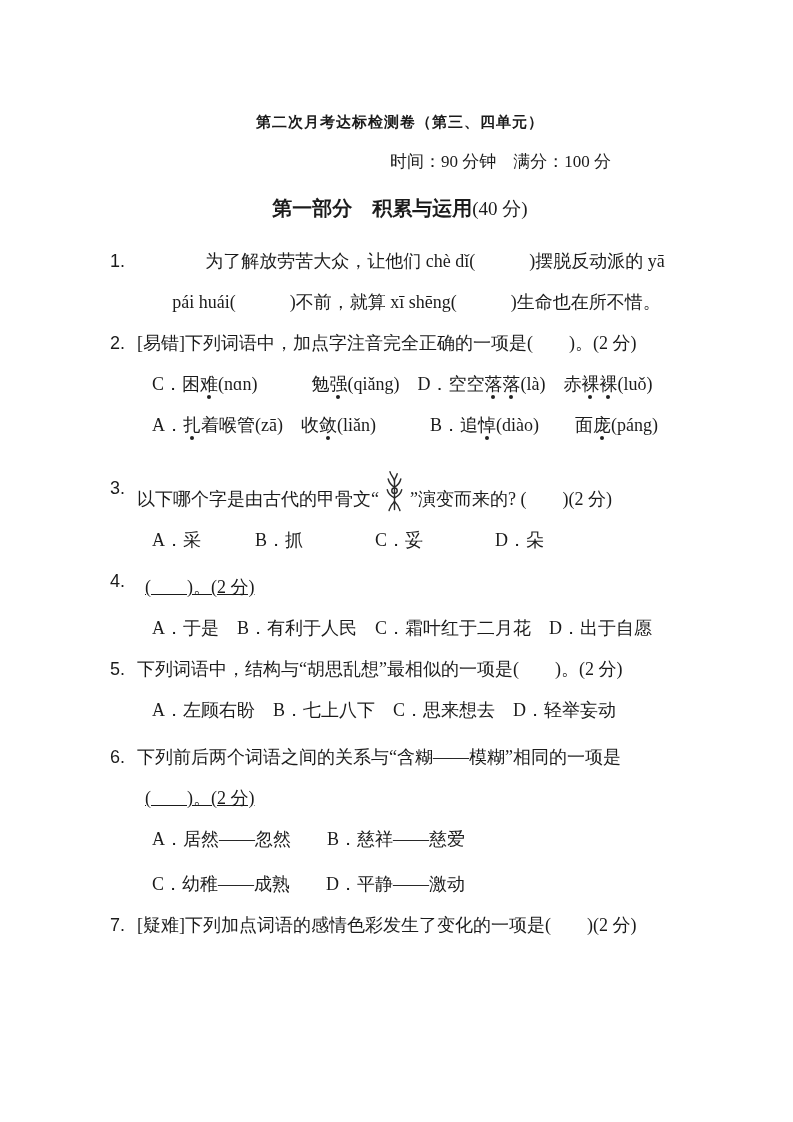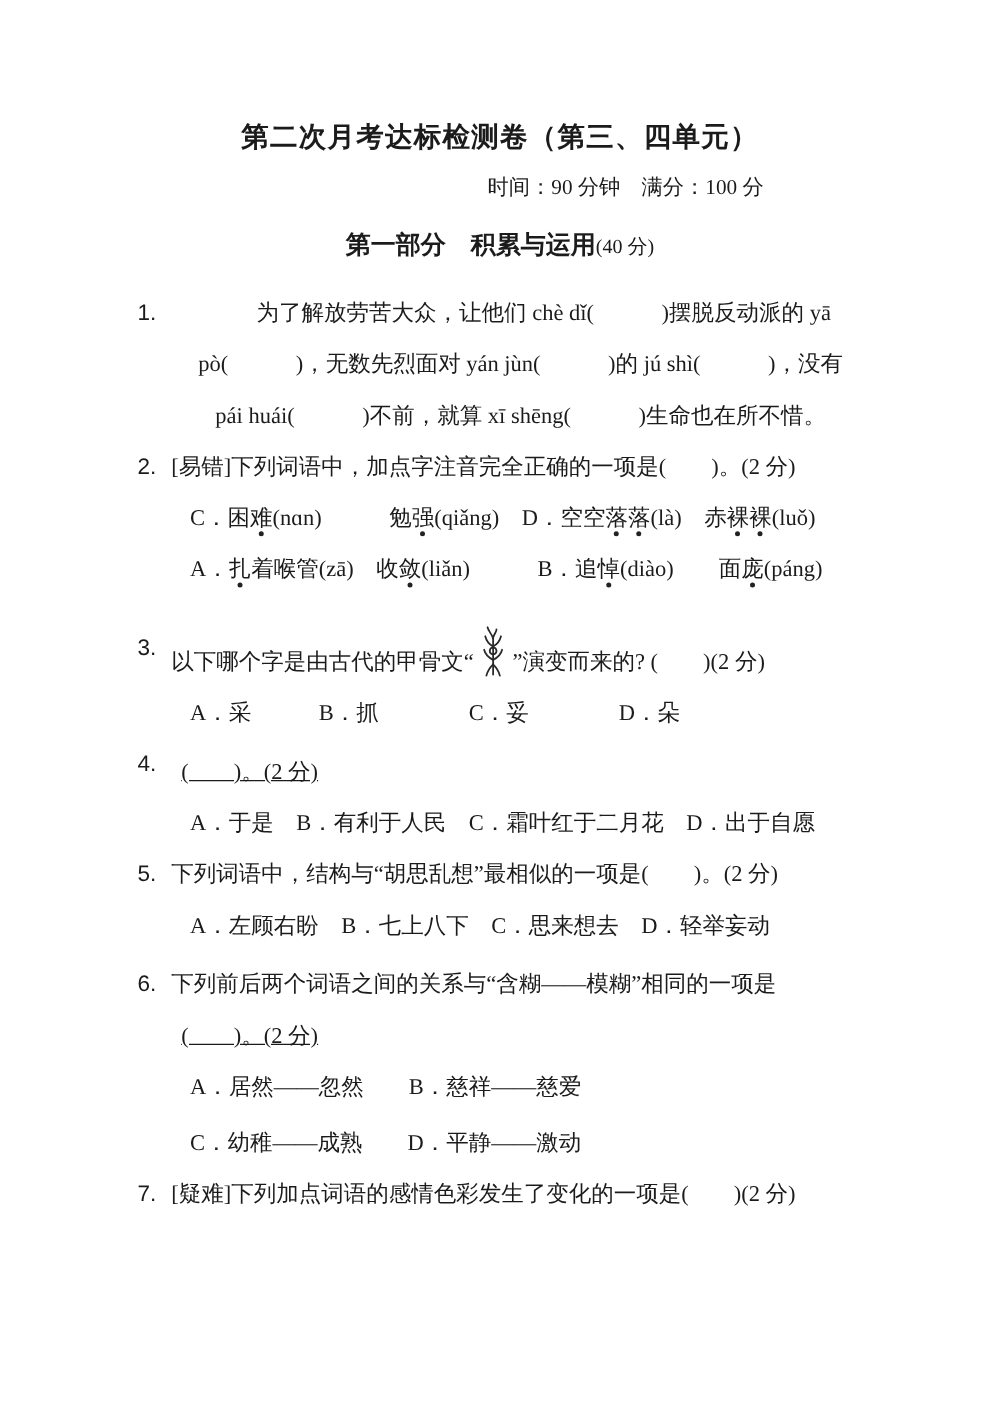--- a/index.html
+++ b/index.html
@@ -10,41 +10,42 @@
     font-family: "Liberation Serif", serif;
     font-size: 18px;
     overflow: hidden;
     box-sizing: border-box;
   }
   .page { padding: 98px 103px 0 110px; }
 
   .title {
     text-align: center;
     font-weight: bold;
-    font-size: 22px;
+    font-size: 15px;
     letter-spacing: 1px;
     line-height: 24px;
+    margin-top: 12px;
   }
   .meta {
     margin: 16px 0 0 280px;
     font-size: 17px;
     line-height: 24px;
   }
   .section {
     margin-top: 20px;
     text-align: center;
     font-size: 20px;
     line-height: 28px;
     font-weight: bold;
     font-family: "Liberation Sans", sans-serif;
   }
   .section .score {
     font-family: "Liberation Serif", serif;
     font-weight: normal;
-    font-size: 16px;
+    font-size: 19px;
   }
 
   .line { line-height: 41px; }
 
   .q { position: relative; padding-left: 27px; }
   .qnum {
     position: absolute; left: 0; top: 0;
     font-family: "Liberation Sans", sans-serif;
   }
   .cont { padding-left: 35px; text-decoration: underline; }   
@@ -92,21 +93,20 @@
   <div class="meta">时间：90 分钟　满分：100 分</div>
 
   <div class="section">
     <span>第一部分　积累与运用</span><span class="score">(40 分)</span>
   </div>
 
   <div class="line q mt-q1">
     <span class="qnum">1.</span>
   </div>
   <div class="line para ind">为了解放劳苦大众，让他们 chè dǐ(　　　)摆脱反动派的 yā</div>
-  <div class="line para">pò(　　　)，无数先烈面对 yán jùn(　　　)的 jú shì(　　　)，没有</div>
   <div class="line para">pái huái(　　　)不前，就算 xī shēng(　　　)生命也在所不惜。</div>
 
   <div class="line q">
     <span class="qnum">2.</span>
     <span>[易错]</span><span>下列词语中，加点字注音完全正确的一项是(　　)。(2 分)</span>
   </div>
   <div class="line opts"><span>C．困</span><span class="emdot">难</span><span>(nɑn)　　　勉</span><span class="emdot">强</span><span>(qiǎng)　D．空空</span><span class="emdot">落</span><span class="emdot">落</span><span>(là)　赤</span><span class="emdot">裸</span><span class="emdot">裸</span><span>(luǒ)</span></div>
   <div class="line opts"><span>A．</span><span class="emdot">扎</span><span>着喉管(zā)　</span><span>收</span><span class="emdot">敛</span><span>(liǎn)　　　B．追</span><span class="emdot">悼</span><span>(diào)　　面</span><span class="emdot">庞</span><span>(páng)</span></div>
 
   <div class="line q mt-q3">

